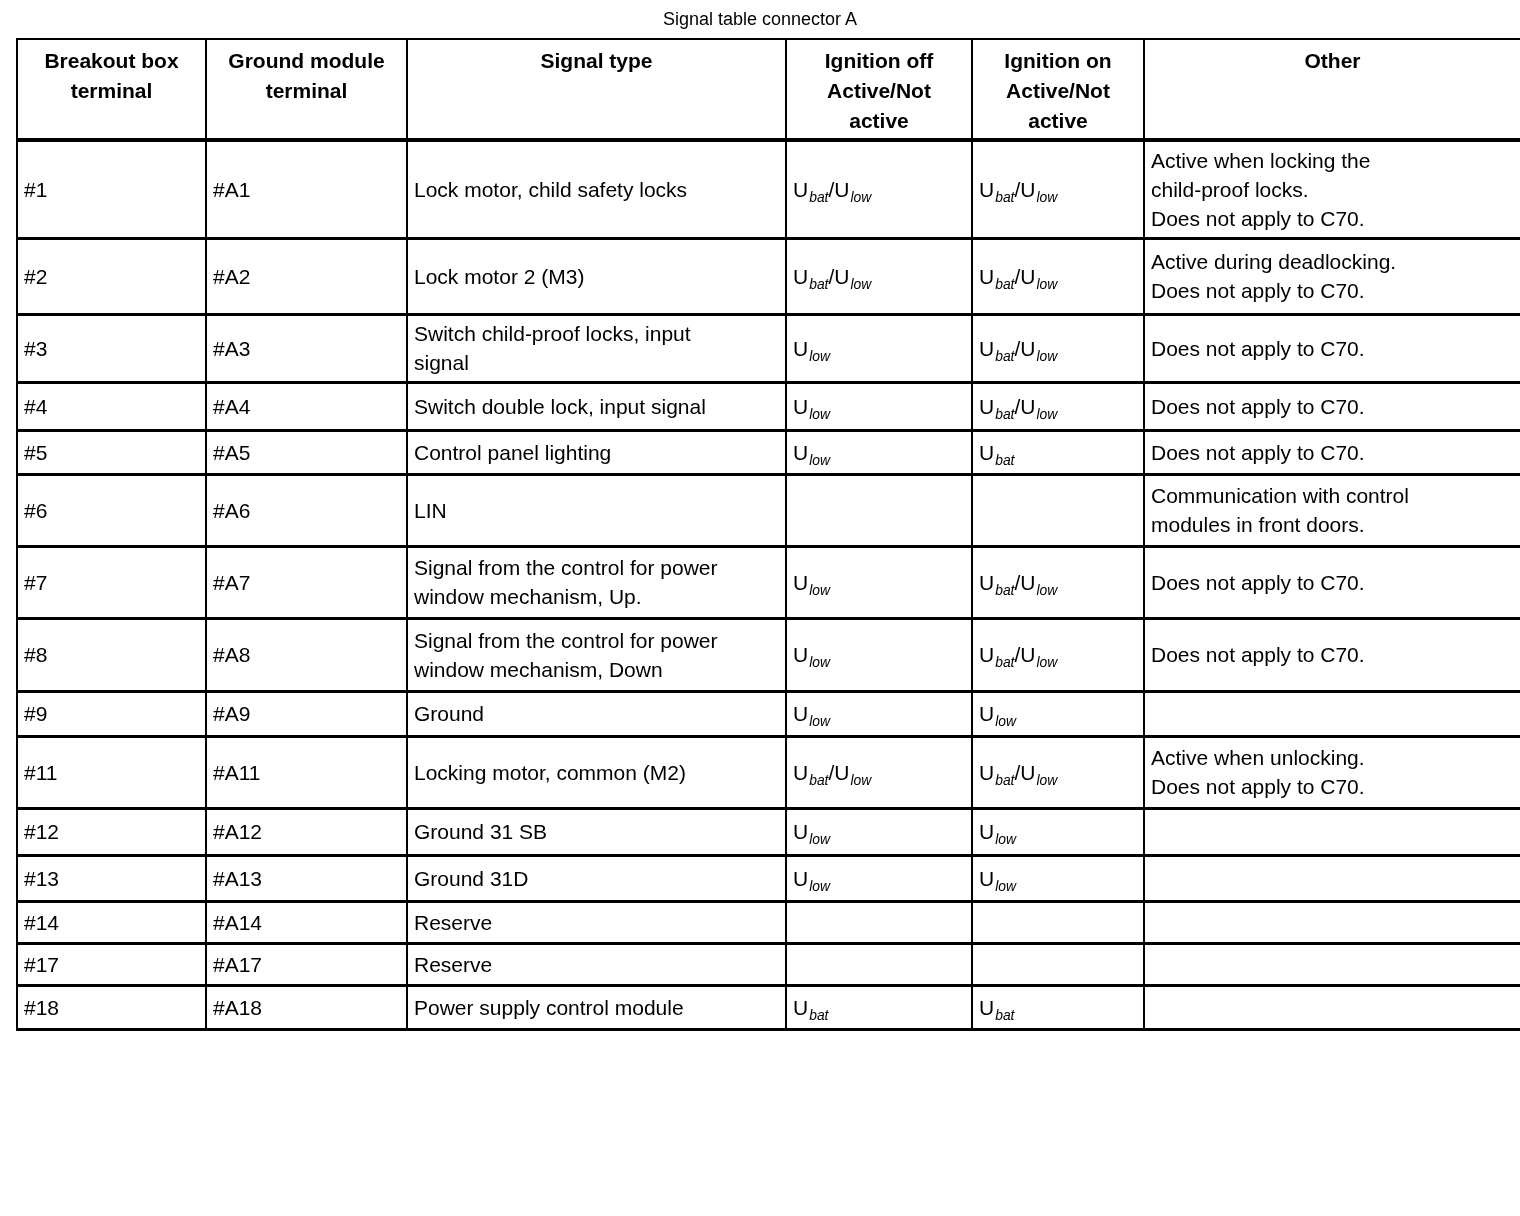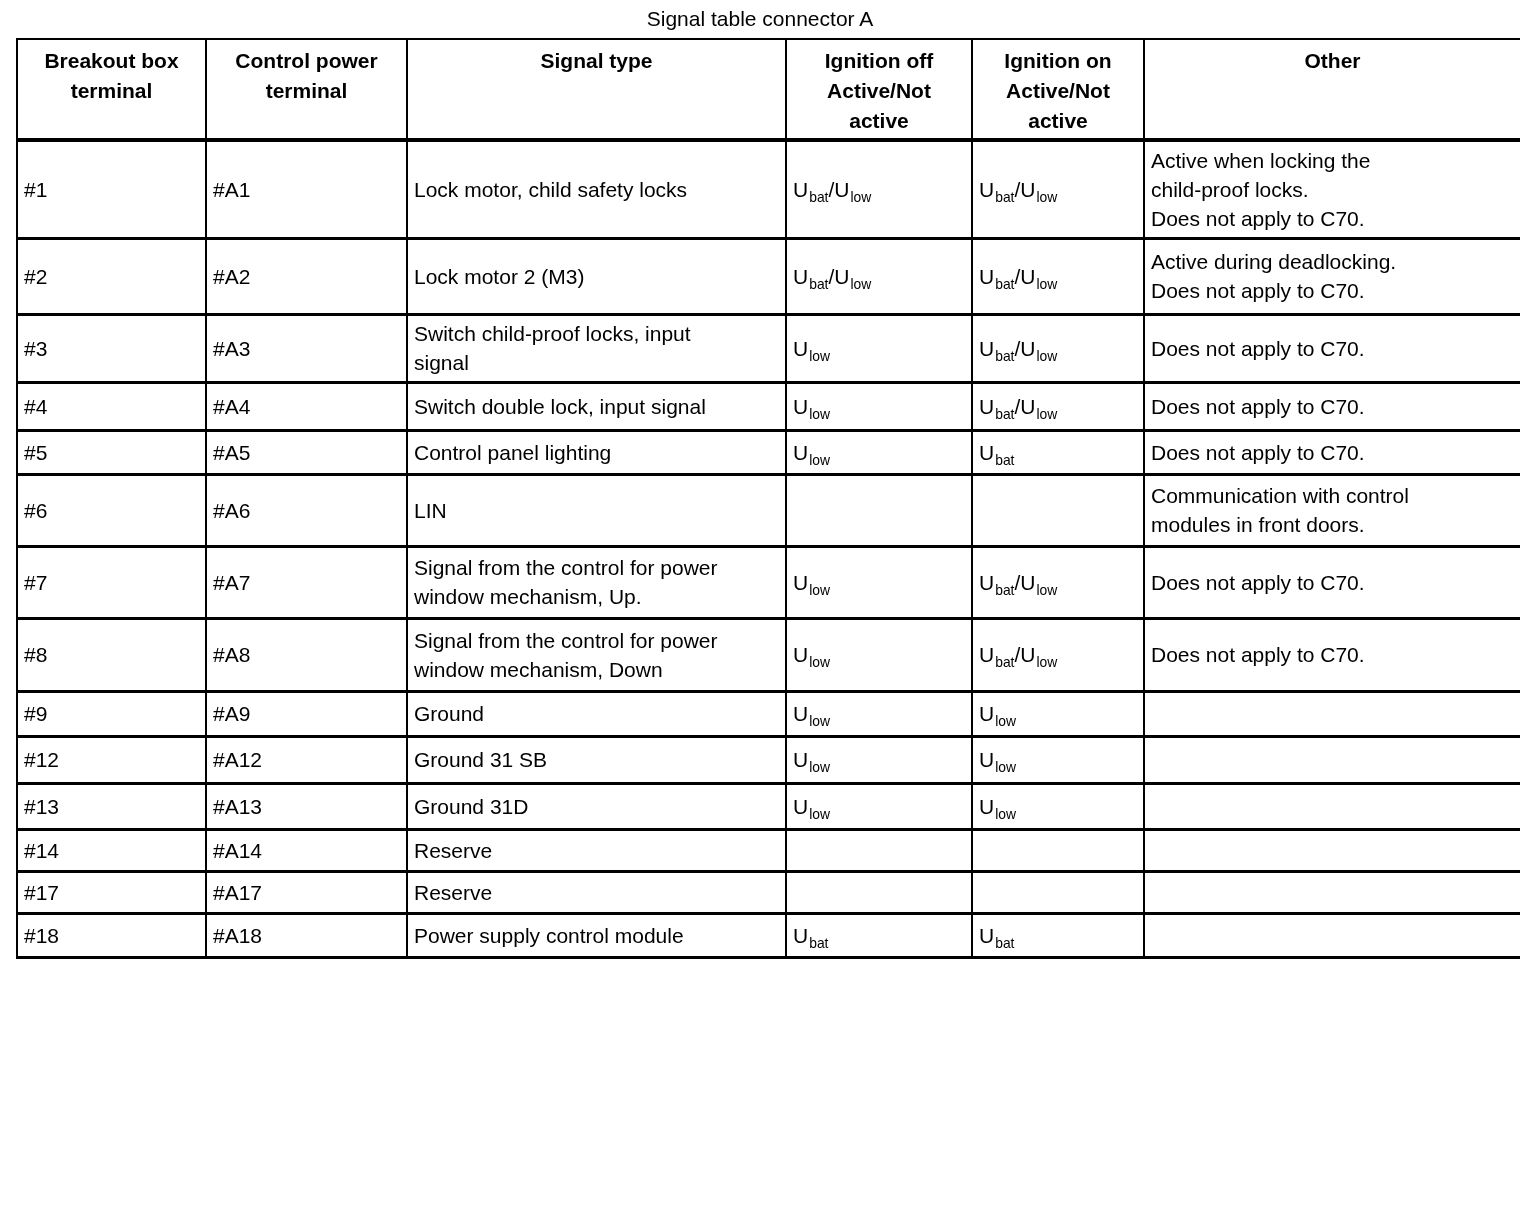--- a/index.html
+++ b/index.html
@@ -10,21 +10,21 @@
     font-family: "Liberation Sans", sans-serif;
   }
   .page {
     width: 1520px;
     height: 1216px;
     background: #ffffff;
     box-sizing: border-box;
   }
   .page-title {
     text-align: center;
-    font-size: 21px;
+    font-size: 18px;
     padding-top: 7px;
     padding-bottom: 7px;
     line-height: 24px;
     border-radius: 18px;
   }
   table.signal-table {
     border-collapse: collapse;
     table-layout: fixed;
     margin-left: 16px;
     width: 1504px;
@@ -51,20 +51,21 @@
     font-size: 21px;
     line-height: 29px;
     padding: 2px 4px 2px 6px;
     white-space: pre-line;
     overflow: hidden;
   }
   td sub {
     font-size: 0.66em;
     line-height: 0;
     padding-left: 1px;
+    font-style: italic;
   }
 </style>
 </head>
 <body>
 
 <div class="page">
   <div class="page-title">Signal table connector A</div>
 
   <table class="signal-table">
     <colgroup>
@@ -72,21 +73,21 @@
       <col style="width:201px">
       <col style="width:379px">
       <col style="width:186px">
       <col style="width:172px">
       <col style="width:377px">
     </colgroup>
     <thead>
       <tr style="height:100px">
         <th>Breakout box
 terminal</th>
-        <th>Control power
+        <th>Ground module
 terminal</th>
         <th>Signal type</th>
         <th>Ignition off
 Active/Not
 active</th>
         <th>Ignition on
 Active/Not
 active</th>
         <th>Other</th>
       </tr>
@@ -164,20 +165,29 @@
         <td>Does not apply to C70.</td>
       </tr>
       <tr style="height:45px">
         <td>#9</td>
         <td>#A9</td>
         <td>Ground</td>
         <td>U<sub>low</sub></td>
         <td>U<sub>low</sub></td>
         <td></td>
       </tr>
+      <tr style="height:72px">
+        <td>#11</td>
+        <td>#A11</td>
+        <td>Locking motor, common (M2)</td>
+        <td>U<sub>bat</sub>/U<sub>low</sub></td>
+        <td>U<sub>bat</sub>/U<sub>low</sub></td>
+        <td>Active when unlocking.
+Does not apply to C70.</td>
+      </tr>
       <tr style="height:47px">
         <td>#12</td>
         <td>#A12</td>
         <td>Ground 31 SB</td>
         <td>U<sub>low</sub></td>
         <td>U<sub>low</sub></td>
         <td></td>
       </tr>
       <tr style="height:46px">
         <td>#13</td>

